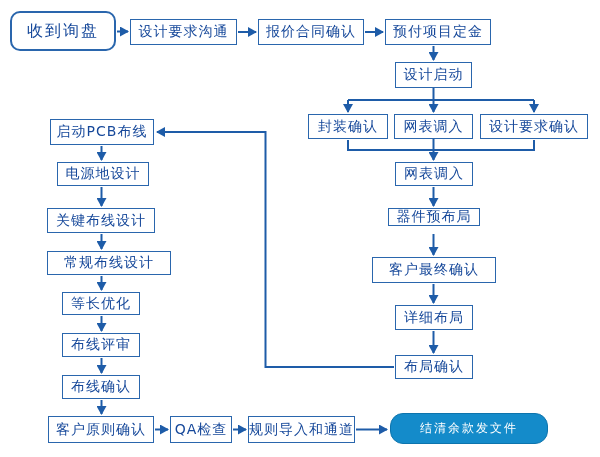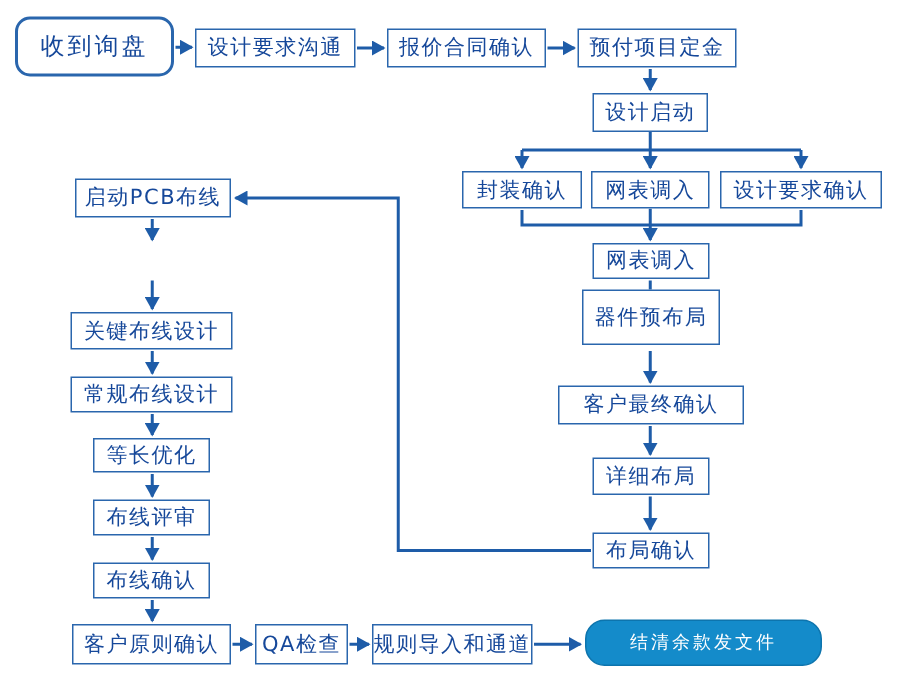--- a/index.html
+++ b/index.html
@@ -47,28 +47,28 @@
   
   #n0{left:10px;top:11px;width:106px;height:40px}
   #n1{left:130px;top:19px;width:107px;height:26px}
   #n2{left:258px;top:19px;width:106px;height:26px}
   #n3{left:385px;top:19px;width:106px;height:26px}
   #n4{left:395px;top:62px;width:77px;height:26px}
   #n5{left:308px;top:114px;width:80px;height:25px}
   #n6{left:394px;top:114px;width:79px;height:25px}
   #n7{left:480px;top:114px;width:108px;height:25px}
   #n8{left:395px;top:162px;width:78px;height:24px}
-  #n9{left:388px;top:193px;width:92px;height:37px}
+  #n9{left:388px;top:208px;width:92px;height:18px}
   #n10{left:372px;top:257px;width:124px;height:26px}
   #n11{left:395px;top:305px;width:78px;height:25px}
   #n12{left:395px;top:355px;width:78px;height:24px}
   #n13{left:50px;top:119px;width:104px;height:26px}
   #n14{left:57px;top:162px;width:92px;height:24px}
   #n15{left:47px;top:208px;width:108px;height:25px}
-  #n16{left:47px;top:251px;width:108px;height:24px}
+  #n16{left:47px;top:251px;width:124px;height:24px}
   #n17{left:62px;top:292px;width:78px;height:23px}
   #n18{left:62px;top:333px;width:78px;height:24px}
   #n19{left:62px;top:375px;width:78px;height:24px}
   #n20{left:48px;top:416px;width:106px;height:27px}
   #n21{left:170px;top:416px;width:62px;height:27px}
   #n22{left:248px;top:416px;width:107px;height:27px}
   #n23{left:390px;top:413px;width:158px;height:31px}
 </style>
 </head>
 <body>
@@ -122,20 +122,21 @@
   <div class="node" id="n4">设计启动</div>
   <div class="node" id="n5">封装确认</div>
   <div class="node" id="n6">网表调入</div>
   <div class="node" id="n7">设计要求确认</div>
   <div class="node" id="n8">网表调入</div>
   <div class="node" id="n9">器件预布局</div>
   <div class="node" id="n10">客户最终确认</div>
   <div class="node" id="n11">详细布局</div>
   <div class="node" id="n12">布局确认</div>
   <div class="node" id="n13">启动PCB布线</div>
+  <div class="node" id="n14">电源地设计</div>
   <div class="node" id="n15">关键布线设计</div>
   <div class="node" id="n16">常规布线设计</div>
   <div class="node" id="n18">布线评审</div>
   <div class="node" id="n17">等长优化</div>
   <div class="node" id="n19">布线确认</div>
   <div class="node" id="n20">客户原则确认</div>
   <div class="node" id="n21">QA检查</div>
   <div class="node" id="n22">规则导入和通道</div>
   <div class="node terminal" id="n23">结清余款发文件</div>
 

